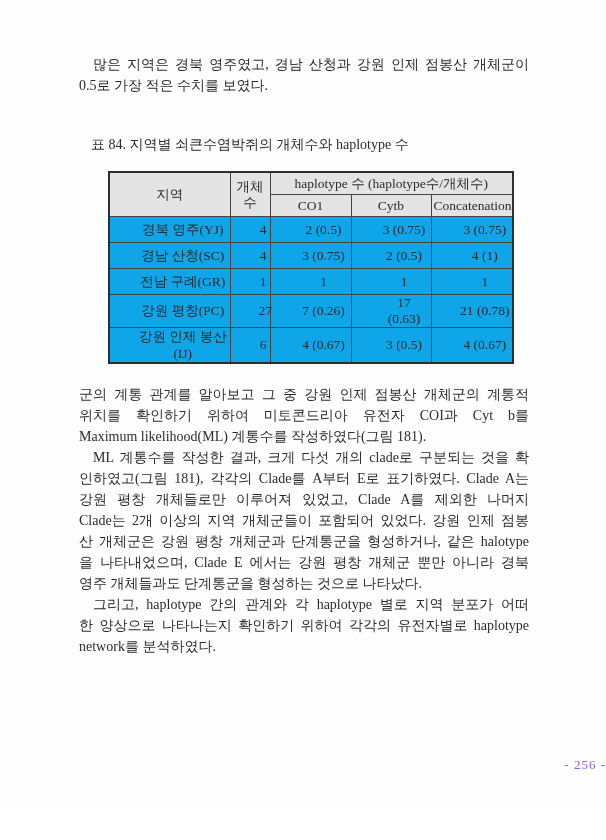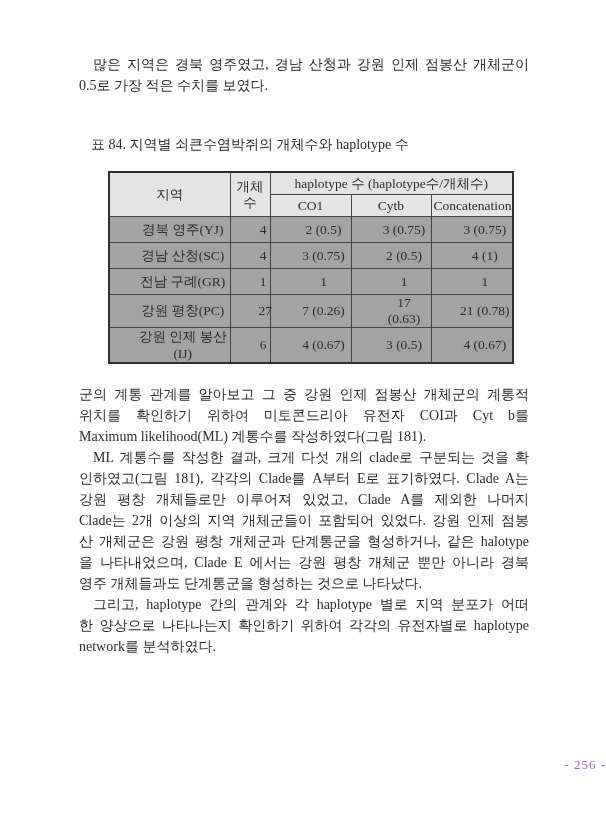--- a/index.html
+++ b/index.html
@@ -62,21 +62,21 @@
     font-weight: normal;
     padding: 0 2px;
   }
   table.data-table thead th {
     background: #e4e4e4;
     height: 21px;
     line-height: 16px;
   }
   table.data-table tbody td {
     height: 25px;
-    background: #a3a3a3;
+    background: #0ea5e9;
     padding-left: 28px;
   }
   .count-head div {
     line-height: 16px;
   }
   .p-after-table {
     margin-top: 20px !important;
   }
   .footer {
     position: absolute;

